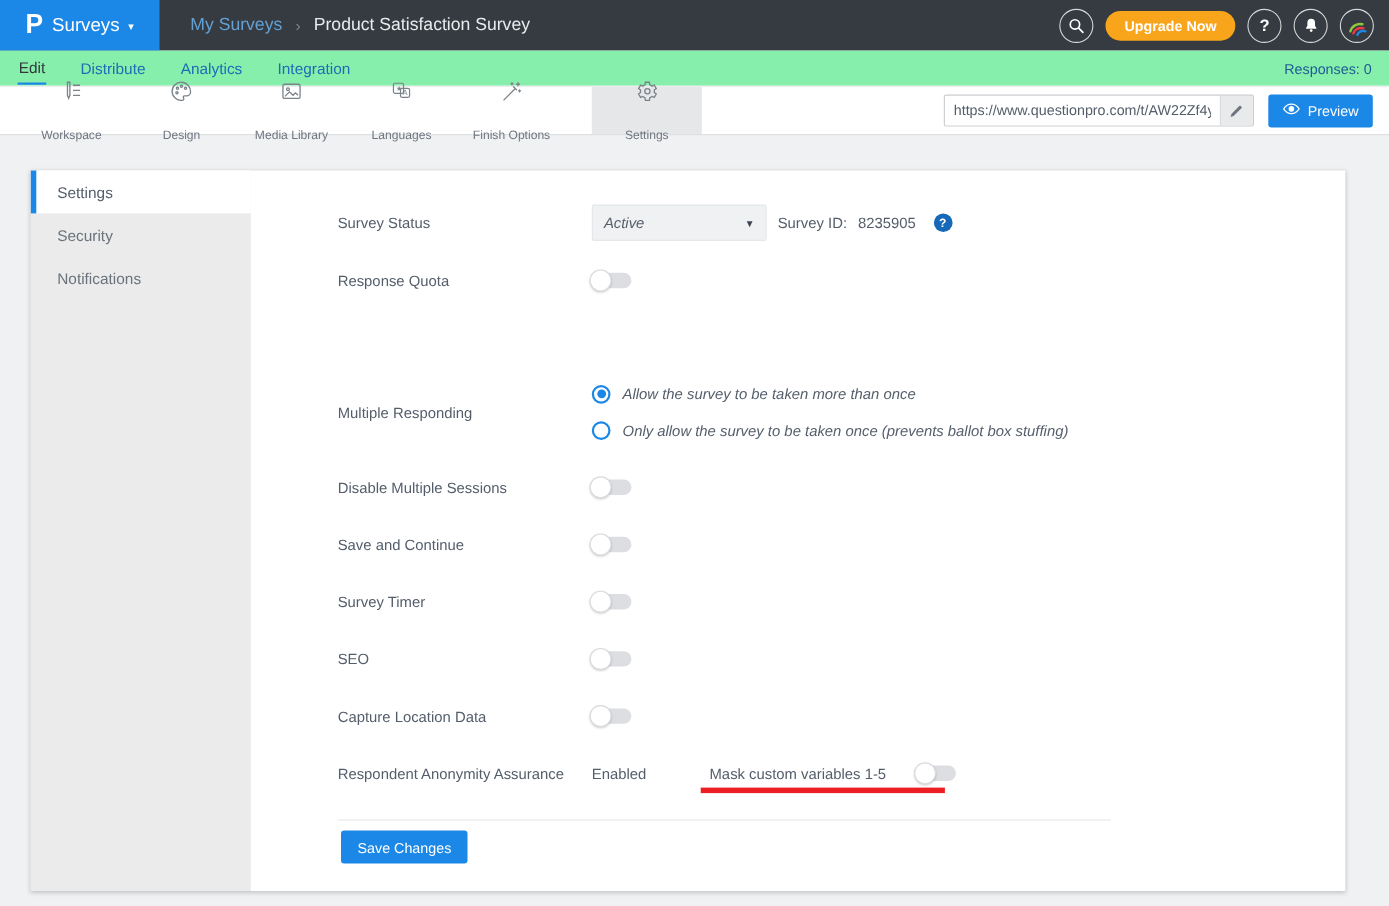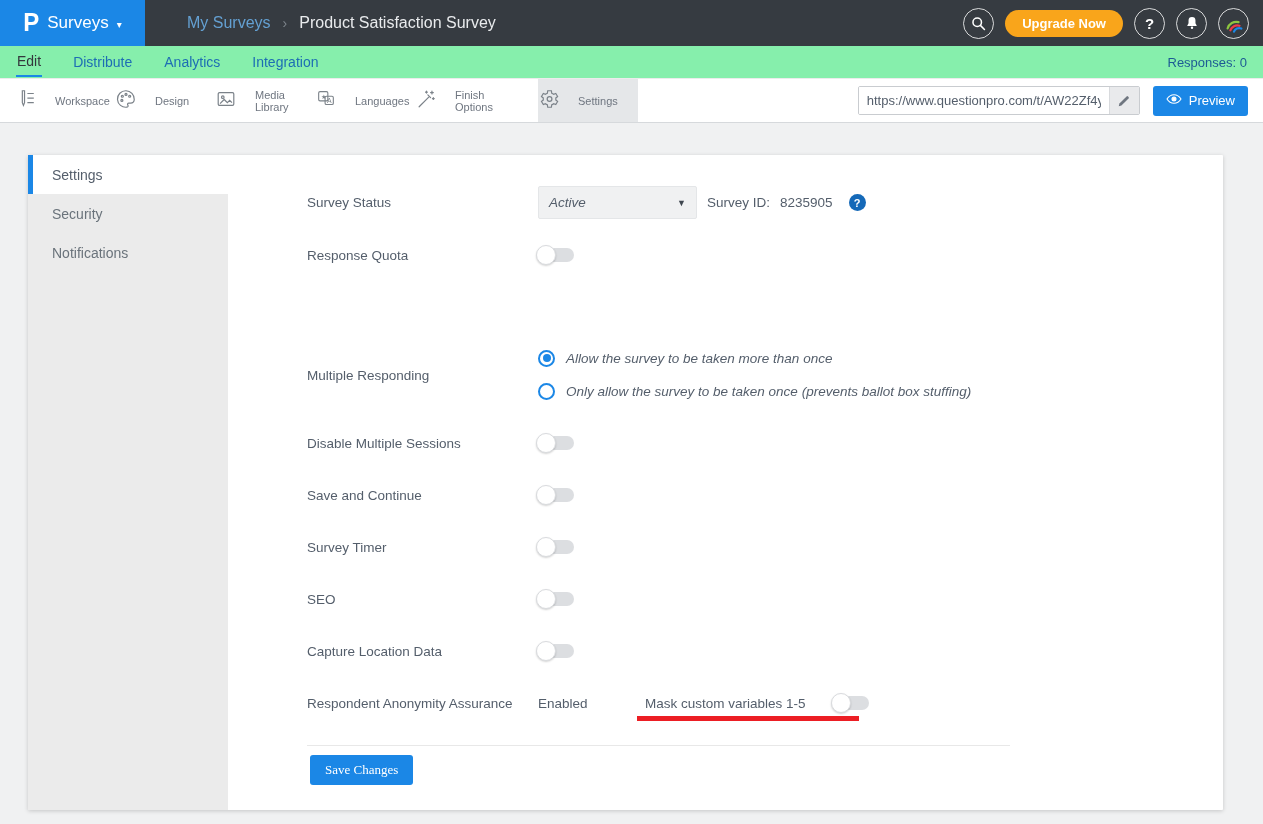--- a/index.html
+++ b/index.html
@@ -6,37 +6,37 @@
   html,body { width:1263px; height:824px; overflow:hidden; }
   body { font-family:"Liberation Sans", sans-serif; background:#f0f1f2; color:#545e6b; }
   #app { position:relative; width:1263px; height:824px; }
 
   
   .topbar { position:absolute; top:0; left:0; width:100%; height:46px; background:#363b41; display:flex; align-items:center; }
   .brand { width:145px; height:46px; background:#1b87e6; display:flex; align-items:center; justify-content:center; gap:8px; color:#fff; cursor:pointer; }
   .brand-logo { font-size:24px; font-weight:bold; line-height:1; transform:scaleY(1.05); }
   .brand-label { font-size:17px; }
   .brand-caret { font-size:10px; margin-top:2px; }
-  .breadcrumb { display:flex; align-items:center; gap:12px; margin-left:42px; font-size:16px; }
+  .breadcrumb { display:flex; align-items:center; gap:12px; margin-left:28px; font-size:16px; }
   .bc-parent { color:#64a0d2; cursor:pointer; }
   .bc-sep { color:#7d848b; font-size:14px; }
   .bc-current { color:#e9ebed; }
   .header-actions { margin-left:auto; display:flex; align-items:center; gap:11px; padding-right:14px; }
   .circle-btn { width:31px; height:31px; border:1.5px solid rgba(255,255,255,.8); border-radius:50%; display:flex; align-items:center; justify-content:center; color:#fff; cursor:pointer; font-size:15px; font-weight:bold; }
   .upgrade-btn { height:27px; padding:0 17px; border:none; border-radius:14px; background:#f9a51b; color:#fff; font-size:13px; font-weight:bold; font-family:inherit; cursor:pointer; }
 
   
   .tabbar { position:absolute; top:46px; left:0; width:100%; height:32px; background:#86efac; display:flex; align-items:center; padding:0 16px; }
   .tab { font-size:14px; color:#1d6db4; margin-right:30px; padding:5px 1px 6px; cursor:pointer; }
   .tab.active { color:#33373c; border-bottom:2px solid #1b87e6; }
   .responses { margin-left:auto; font-size:13px; color:#1d5a94; }
 
   
   .toolbar { position:absolute; top:78px; left:0; width:100%; height:45px; background:#fff; border-top:1px solid #ececec; border-bottom:1px solid #d6d9dc; display:flex; align-items:stretch; padding-left:15px; }
-  .tool-item { width:100px; display:flex; flex-direction:row; align-items:center; gap:18px; color:#7b8289; cursor:pointer; }
+  .tool-item { width:100px; display:flex; flex-direction:column; align-items:center; justify-content:center; gap:18px; color:#7b8289; cursor:pointer; }
   .tool-item svg { stroke:#7b8289; }
   .tool-item .tool-label { font-size:11px; color:#6f7680; }
   .tool-item.active { background:#e5e7e9; margin-left:23px; }
   .toolbar-right { margin-left:auto; display:flex; align-items:center; gap:13px; padding-right:15px; }
   .url-group { display:flex; align-items:center; height:29px; border:1px solid #c9ccd0; border-radius:2px; overflow:hidden; background:#fff; }
   .url-input { width:250px; height:100%; border:none; outline:none; padding:0 8px; font-size:13px; color:#545e6b; font-family:inherit; white-space:nowrap; }
   .url-edit { width:30px; height:100%; background:#e9eaec; display:flex; align-items:center; justify-content:center; cursor:pointer; border-left:1px solid #d8dadd; }
   .preview-btn { height:30px; padding:0 13px; background:#1b87e6; border:none; border-radius:3px; color:#fff; font-size:13px; font-family:inherit; display:flex; align-items:center; gap:7px; cursor:pointer; }
 
   
@@ -61,21 +61,21 @@
   .radio-opt { display:flex; align-items:center; gap:11px; cursor:pointer; }
   .radio { width:17px; height:17px; border:2px solid #1b87e6; border-radius:50%; position:relative; flex:none; background:#fff; }
   .radio.checked::after { content:""; position:absolute; inset:2.5px; background:#1b87e6; border-radius:50%; }
   .radio-label { font-size:13.5px; color:#545e6b; }
 
   .anon-status { position:absolute; left:310px; top:0; height:100%; display:flex; align-items:center; font-size:13.5px; }
   .anon-mask { position:absolute; left:417px; top:0; height:100%; display:flex; align-items:center; gap:27px; font-size:13.5px; }
   .red-annotation { position:absolute; left:409px; top:561px; width:222px; height:5px; background:#ec1e24; }
 
   .divider { position:absolute; left:79px; top:590px; width:703px; height:1px; background:#e8e8e8; }
-  .save-btn { position:absolute; left:82px; top:600px; height:30px; padding:0 15px; background:#1b87e6; border:none; border-radius:3px; color:#fff; font-size:13px; font-family:Liberation Serif, serif; cursor:pointer; }
+  .save-btn { position:absolute; left:82px; top:600px; height:30px; padding:0 15px; background:#1b87e6; border:none; border-radius:3px; color:#fff; font-size:13px; font-family:Liberation Sans, sans-serif; cursor:pointer; }
 </style>
 </head>
 <body>
 
 <div id="app">
 
   <header class="topbar">
     <div class="brand">
       <span class="brand-logo">P</span>
       <span class="brand-label">Surveys</span>

